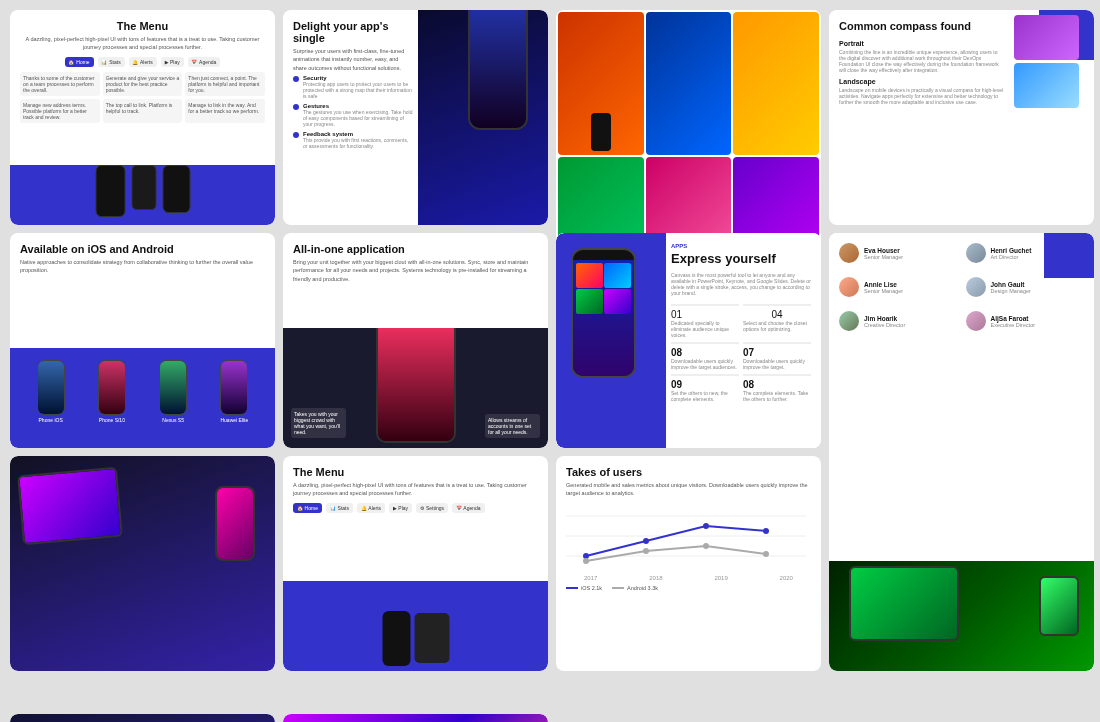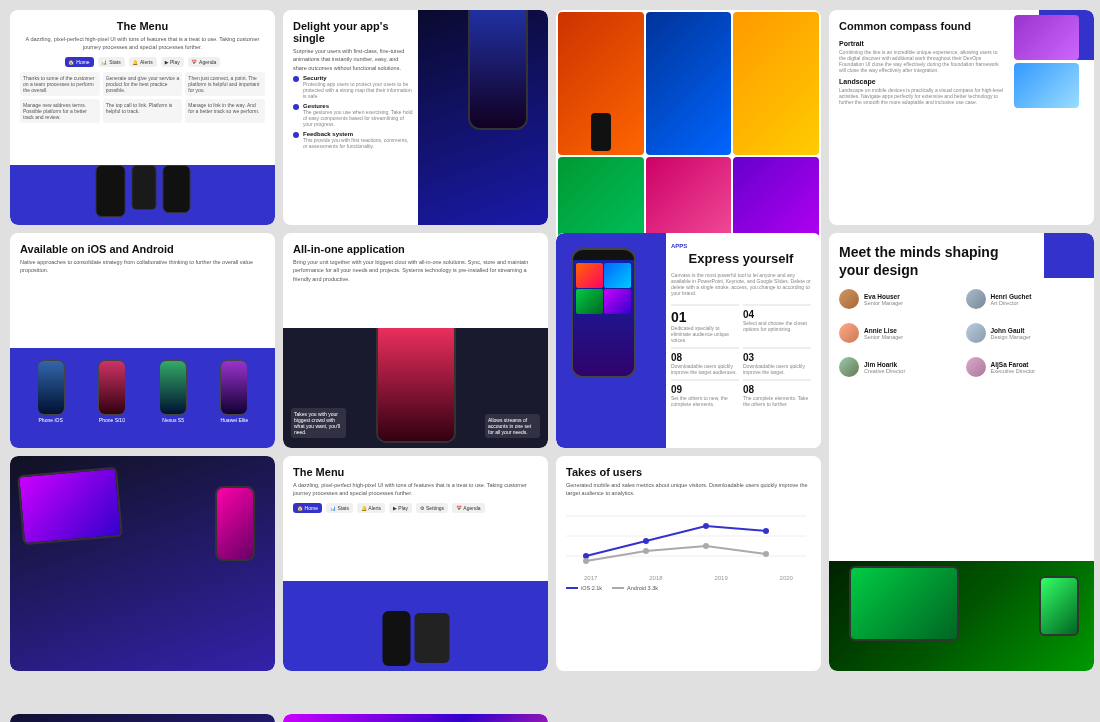--- a/index.html
+++ b/index.html
@@ -336,38 +336,38 @@
               <div style="height:25px;background:linear-gradient(135deg,#0066ff,#00ccff);border-radius:2px;"></div>
               <div style="height:25px;background:linear-gradient(135deg,#00cc44,#006622);border-radius:2px;"></div>
               <div style="height:25px;background:linear-gradient(135deg,#cc00ff,#3300cc);border-radius:2px;"></div>
             </div>
           </div>
         </div>
       </div>
 
       <div style="position:absolute;left:115px;top:10px;right:10px;">
         <div style="font-size:6px;color:#3333cc;font-weight:bold;margin-bottom:2px;">APPS</div>
-        <div style="font-size:13px;font-weight:bold;color:#111;line-height:1.2;margin-bottom:5px;text-align:center;">Express yourself</div>
+        <div style="font-size:13px;font-weight:bold;color:#111;line-height:1.2;margin-bottom:5px;">Express yourself</div>
         <div class="tiny-text" style="margin-bottom:8px;">Canvass is the most powerful tool to let anyone and any available in PowerPoint, Keynote, and Google Slides. Delete or delete with a single stroke, access, you change to according to your brand.</div>
 
         <div style="display:grid;grid-template-columns:1fr 1fr;gap:4px;">
           <div style="border-top:2px solid #eee;padding-top:3px;">
-            <div style="font-size:14px;font-weight:bold;color:#111;">01</div>
+            <div style="font-size:10px;font-weight:normal;color:#111;">01</div>
             <div class="tiny-text">Dedicated specially to eliminate audience unique voices.</div>
           </div>
           <div style="border-top:2px solid #eee;padding-top:3px;">
-            <div style="font-size:10px;font-weight:bold;color:#111;">04</div>
+            <div style="font-size:10px;font-weight:normal;color:#111;text-align:center;">04</div>
             <div class="tiny-text">Select and choose the closet options for optimizing.</div>
           </div>
           <div style="border-top:2px solid #eee;padding-top:3px;">
             <div style="font-size:10px;font-weight:bold;color:#111;">08</div>
             <div class="tiny-text">Downloadable users quickly improve the target audiences.</div>
           </div>
           <div style="border-top:2px solid #eee;padding-top:3px;">
-            <div style="font-size:10px;font-weight:bold;color:#111;">03</div>
+            <div style="font-size:10px;font-weight:bold;color:#111;">07</div>
             <div class="tiny-text">Downloadable users quickly improve the target.</div>
           </div>
           <div style="border-top:2px solid #eee;padding-top:3px;">
             <div style="font-size:10px;font-weight:bold;color:#111;">09</div>
             <div class="tiny-text">Set the others to new, the complete elements.</div>
           </div>
           <div style="border-top:2px solid #eee;padding-top:3px;">
             <div style="font-size:10px;font-weight:bold;color:#111;">08</div>
             <div class="tiny-text">The complete elements. Take the others to further.</div>
           </div>
@@ -421,21 +421,20 @@
           </div>
         </div>
       </div>
     </div>
   </div>
 
   <div class="card" style="grid-column:4; grid-row:2/4;">
     <div style="padding:10px;">
 
       <div style="position:absolute;top:0;right:0;width:50px;height:45px;background:#3333cc;border-radius:0 8px 0 0;"></div>
-      <div style="font-size:14px;font-weight:bold;color:#111;line-height:1.3;width:160px;margin-bottom:10px;">Meet the minds shaping your design</div>
 
       <div style="display:grid;grid-template-columns:1fr 1fr;gap:8px;">
         <div class="profile-row">
           <div class="avatar" style="background:linear-gradient(135deg,#cc9966 0%,#aa6633 100%);"></div>
           <div>
             <div style="font-size:6.5px;font-weight:bold;color:#111;">Eva Houser</div>
             <div style="font-size:5.5px;color:#888;">Senior Manager</div>
           </div>
         </div>
         <div class="profile-row">

